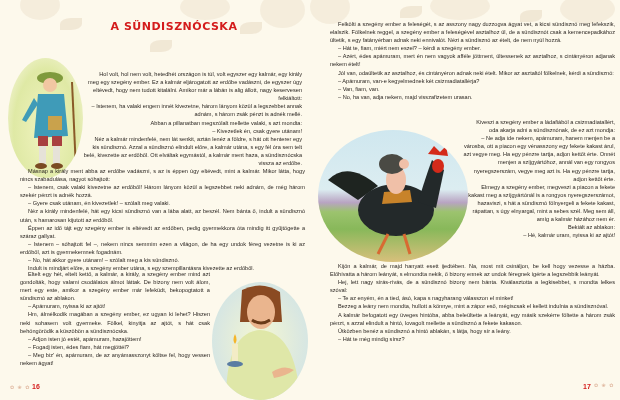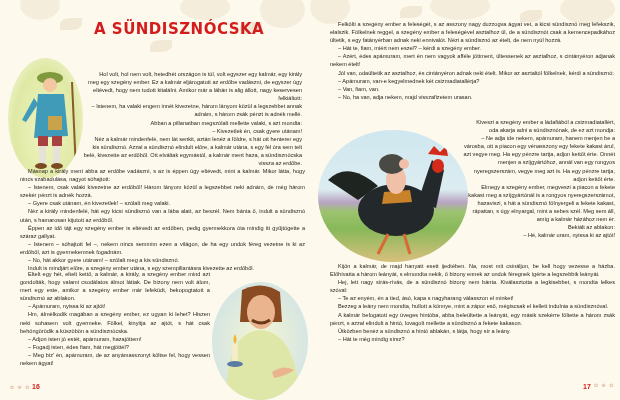--- a/index.html
+++ b/index.html
@@ -14,21 +14,21 @@
   .page.left { left: 0; }
   .page.right { left: 310px; }
 
   
   .ornament { position: absolute; border-radius: 50%; background: #efe3cf; opacity: 0.55; }
   .leaf { position: absolute; width: 22px; height: 12px; border-radius: 50% 0; background: #eadcc6; opacity: 0.6; }
 
   .title {
     position: absolute; left: 94px; top: 20px; width: 160px;
     font-family: "DejaVu Sans", sans-serif; font-weight: bold;
-    font-size: 15px; letter-spacing: 0.5px; color: #d41c1c;
+    font-size: 11px; letter-spacing: 0.5px; color: #d41c1c;
     text-align: center; white-space: nowrap;
   }
 
   .txt { position: absolute; font-size: 5.6px; line-height: 8.1px; color: #2b2622; }
   .txt p { margin: 0; text-indent: 8px; text-align: justify; }
 
   
   .l-block1 { left: 80px; top: 70px; width: 222px; }
   .l-block1 p { text-align: right; }
   .l-block2 { left: 20px; top: 167px; width: 285px; }

